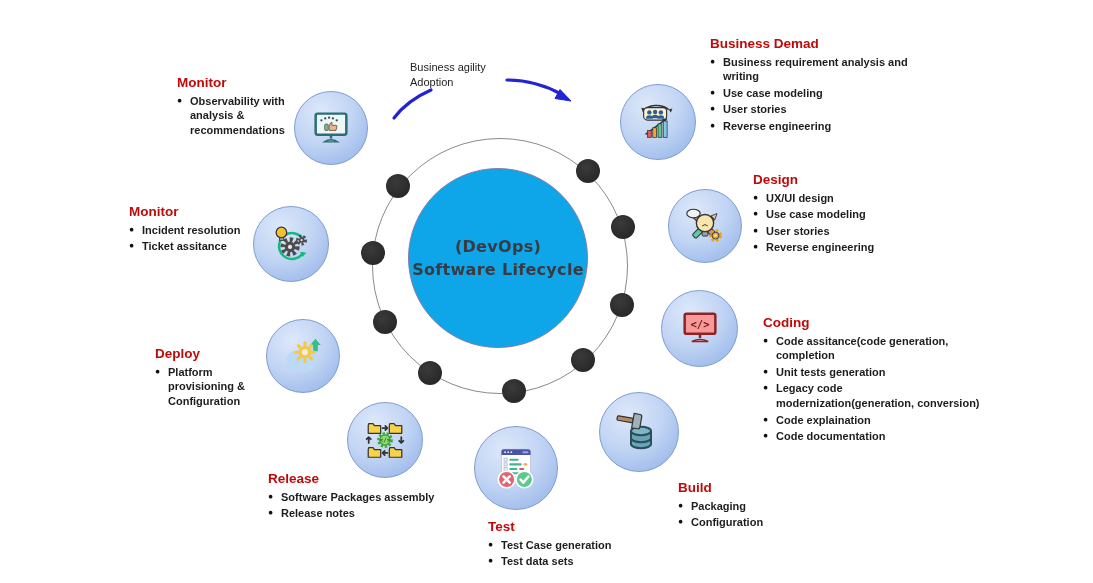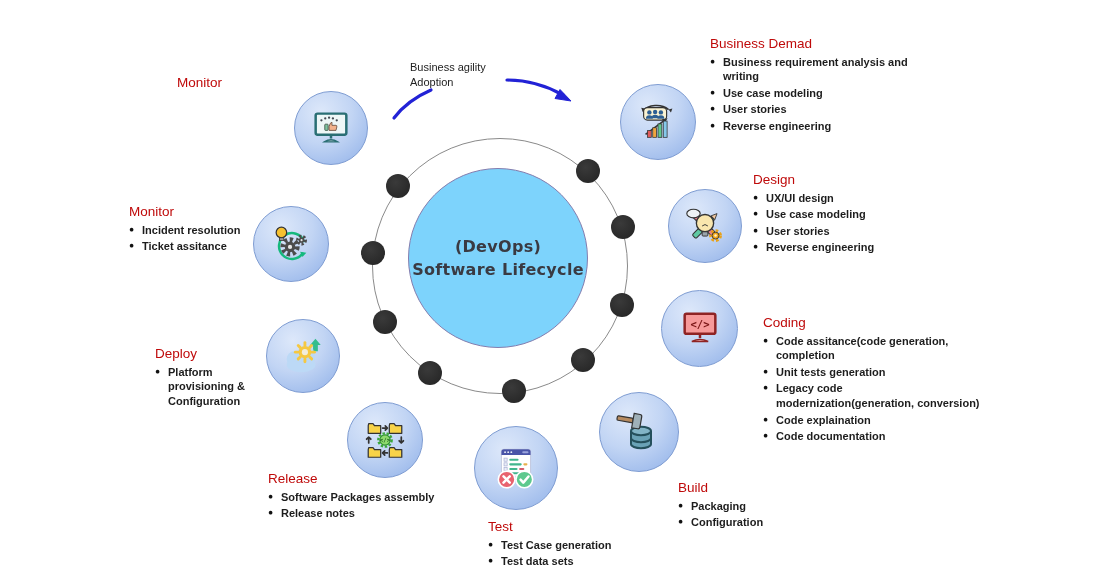--- a/index.html
+++ b/index.html
@@ -2,39 +2,39 @@
 <html><head>
 <meta charset="utf-8">
 <style>
   html,body { margin:0; padding:0; background:#ffffff; }
   .canvas {
     position:relative; width:1093px; height:583px; background:#ffffff;
     font-family:"Liberation Sans", sans-serif; overflow:hidden;
   }
   
   .stage { position:absolute; }
-  .stage-title { font-size:13.5px; font-weight:normal; color:#bf0a0a; margin:0 0 3px 0; line-height:1.15; }
+  .stage-title { font-size:13.5px; font-weight:bold; color:#bf0a0a; margin:0 0 3px 0; line-height:1.15; }
   .stage-bullets { list-style:none; margin:0; padding:0; font-size:11px; color:#1d1d1d; }
   .stage-bullets li { position:relative; padding-left:13px; margin:0 0 2px 0; line-height:1.33; white-space:pre-line;font-weight:bold; }
   .stage-bullets li::before { content:"●"; position:absolute; left:0; top:1px; font-size:8.5px; color:#111; }
   
   .node {
     position:absolute; border-radius:50%; box-sizing:border-box;
     background:radial-gradient(circle at 36% 28%, #dde8fa 0%, #c2d5f4 45%, #8fb0e8 100%);
     border:1px solid #7e9cd2;
     display:flex; align-items:center; justify-content:center;
   }
   
   .ring { position:absolute; left:372px; top:138px; width:256px; height:256px;
     border:1.3px solid #8a8a8a; border-radius:50%; box-sizing:border-box; }
   .ring-dot { position:absolute; width:24px; height:24px; border-radius:50%;
     background:radial-gradient(circle at 40% 35%, #3a3a3a, #222222); }
   .center-circle {
     position:absolute; left:408px; top:168px; width:180px; height:180px; border-radius:50%;
-    background:#7dd3fc; border:1.5px solid #847dae; box-sizing:border-box;
+    background:#0ea5e9; border:1.5px solid #847dae; box-sizing:border-box;
     display:flex; flex-direction:column; align-items:center; justify-content:center;
     text-align:center; color:#3a3a42; font-weight:bold;
     font-family:"DejaVu Sans", sans-serif; letter-spacing:0.3px;
   }
   .center-line { font-size:16px; line-height:1.45; }
   
   .annotation { position:absolute; left:410px; top:60px; width:112px; 
     font-size:11px; color:#222; line-height:1.4; }
   .arrow-svg { position:absolute; left:380px; top:55px; }
 </style>
@@ -301,15 +301,20 @@
   <div class="stage" style="left:129px;top:204px;width:140px">
     <div class="stage-title">Monitor</div>
     <ul class="stage-bullets">
         <li>Incident resolution</li>
         <li>Ticket assitance</li>
       </ul>
   </div>
 
   <div class="stage" style="left:177px;top:75px;width:125px">
     <div class="stage-title">Monitor</div>
+    <ul class="stage-bullets">
+        <li>Observability with
+analysis &amp;
+recommendations</li>
+      </ul>
   </div>
 
 </div>
 
 </body></html>

